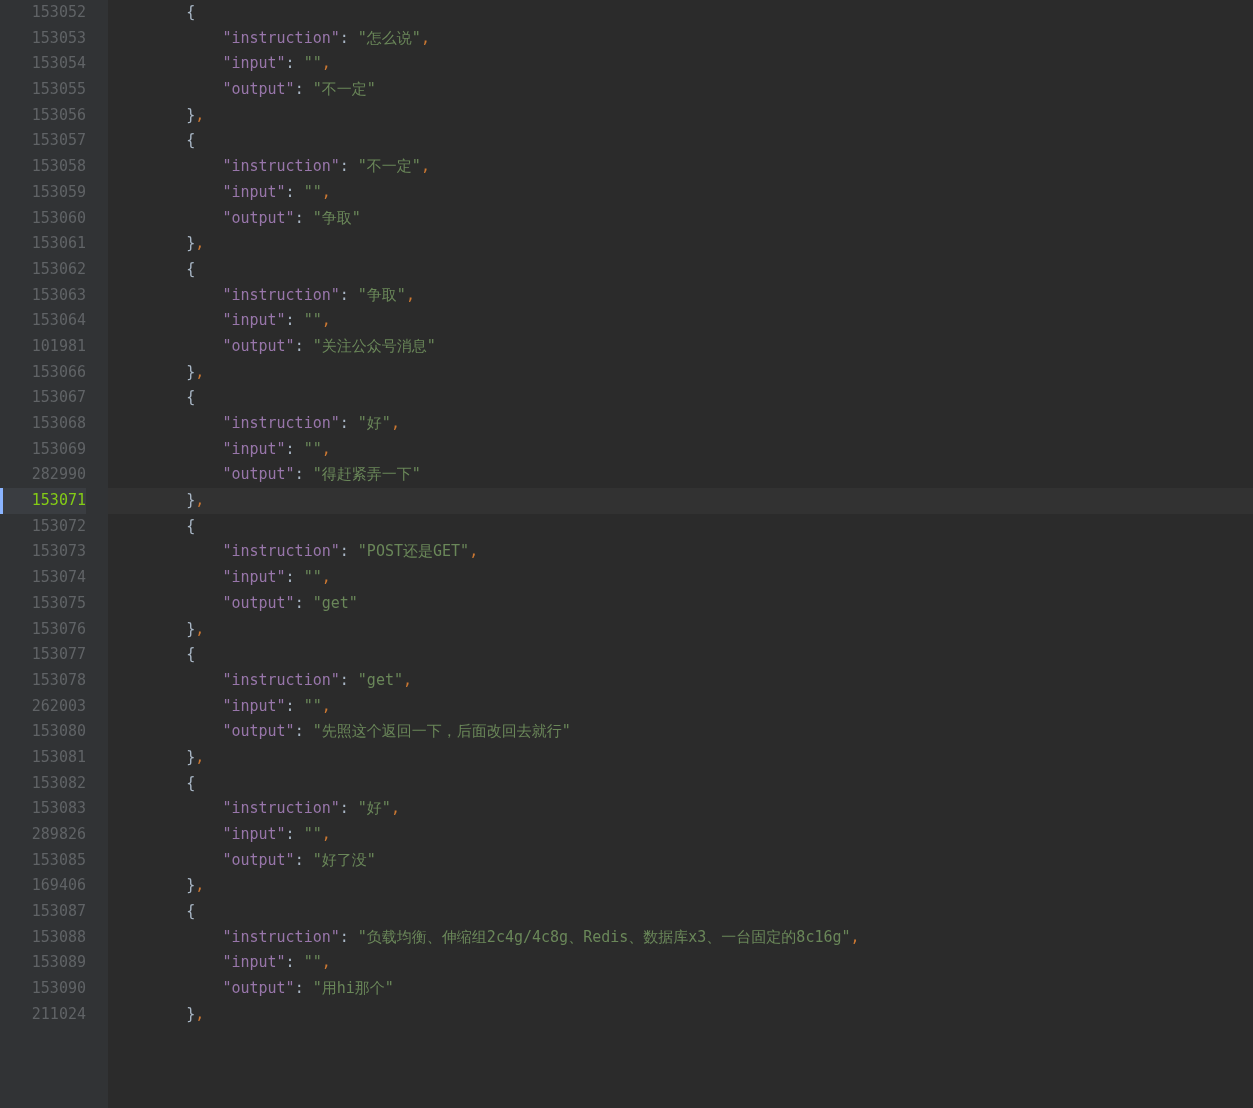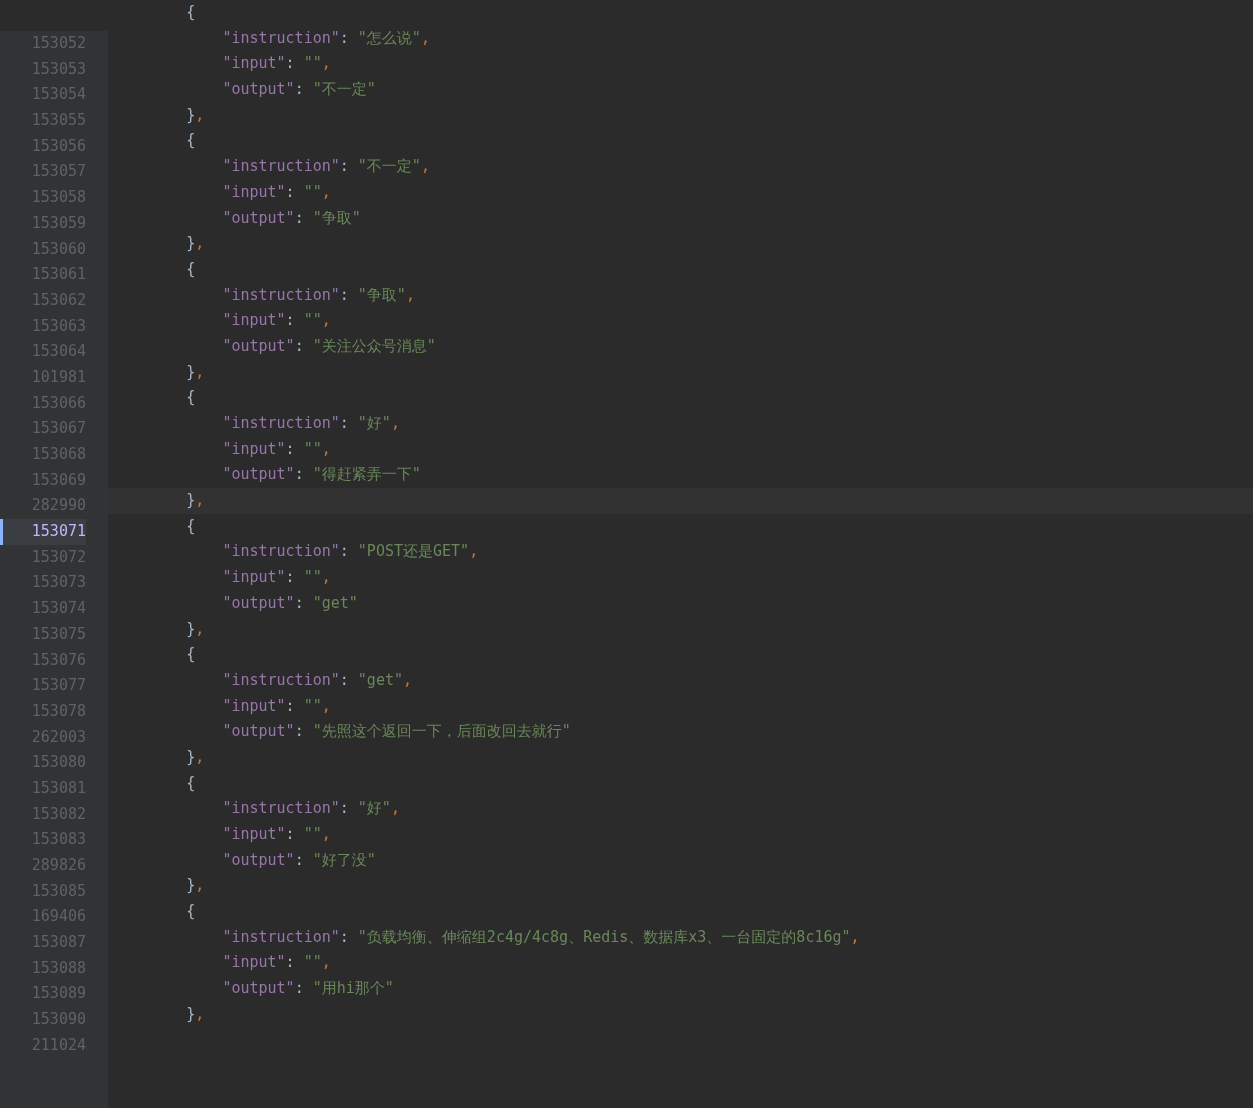--- a/index.html
+++ b/index.html
@@ -19,21 +19,20 @@
   .gutter {
     width: 108px;
     min-width: 108px;
     background: #313335;
     color: #606366;
     text-align: right;
     padding-right: 22px;
     user-select: none;
     font-variant-numeric: tabular-nums;
     position: relative;
-    margin-top: 31px;
   }
   .gutter .ln {
     height: 25.7px;
     line-height: 25.7px;
     white-space: pre;
     position: relative;
   }
   .code {
     flex: 1;
     background: #2b2b2b;
@@ -45,21 +44,21 @@
     height: 25.7px;
     line-height: 25.7px;
     padding-left: 6px;
   }
   .key    { color: #9876aa; }   
   .str    { color: #6a8759; }   
   .punct  { color: #a9b7c6; }   
   .comma  { color: #cc7832; }   
 
   
-  .ln.cur { background: #3a3d41; color: #c4b5fd; }
+  .ln.cur { background: #3a3d41; color: #84cc16; }
   .ln.cur::before{
     content:"";
     position:absolute;
     left:0; top:0;
     width:3px; height:100%;
     background:#8ab4ff;
   }
   .row.cur { background: #323232; }
 </style>
 </head>

